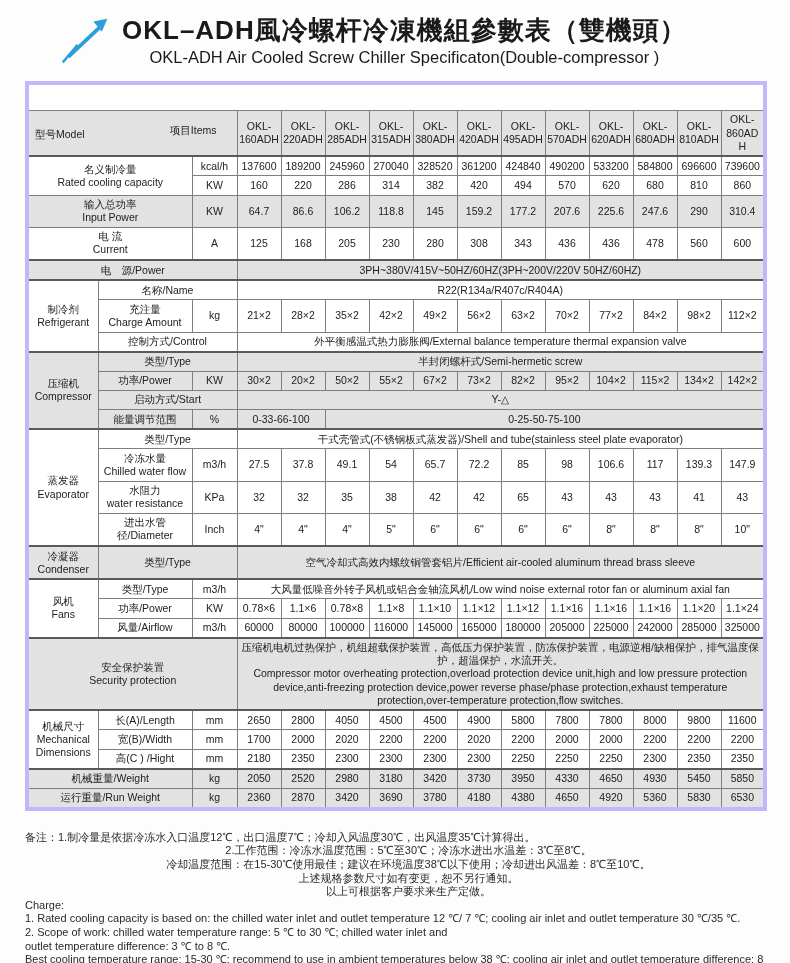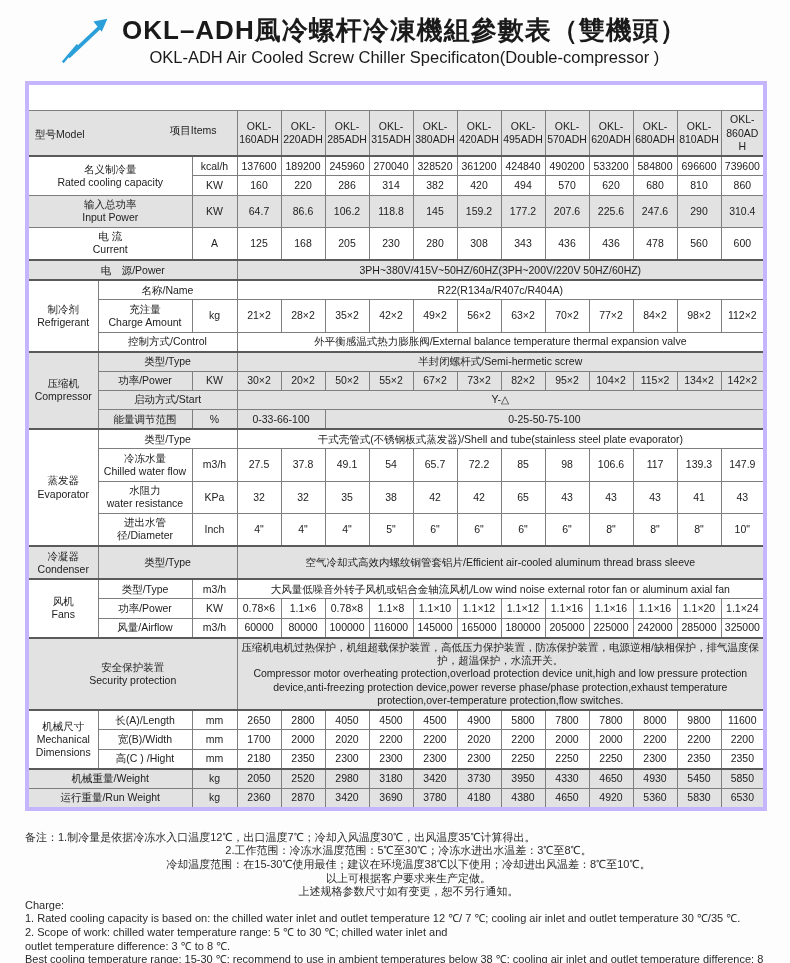--- a/index.html
+++ b/index.html
@@ -399,22 +399,22 @@
           <td>5830</td>
           <td>6530</td>
         </tr>
       </tbody>
   </table>
 
   <div class="notes">
       <div class="line">备注：1.制冷量是依据冷冻水入口温度12℃，出口温度7℃；冷却入风温度30℃，出风温度35℃计算得出。</div>
       <div class="line ind">2.工作范围：冷冻水温度范围：5℃至30℃；冷冻水进出水温差：3℃至8℃。</div>
       <div class="line ind">冷却温度范围：在15-30℃使用最佳；建议在环境温度38℃以下使用；冷却进出风温差：8℃至10℃。</div>
+      <div class="line ind">上述规格参数尺寸如有变更，恕不另行通知。</div>
       <div class="line ind">以上可根据客户要求来生产定做。</div>
-      <div class="line ind">上述规格参数尺寸如有变更，恕不另行通知。</div>
       <div class="line">Charge:</div>
       <div class="line">1. Rated cooling capacity is based on: the chilled water inlet and outlet temperature 12 ℃/ 7 ℃; cooling air inlet and outlet temperature 30 ℃/35 ℃.</div>
       <div class="line">2. Scope of work: chilled water temperature range: 5 ℃ to 30 ℃; chilled water inlet and</div>
       <div class="line">outlet temperature difference: 3 ℃ to 8 ℃.</div>
       <div class="line">Best cooling temperature range: 15-30 ℃; recommend to use in ambient temperatures below 38 ℃; cooling air inlet and outlet temperature difference: 8 ℃ to 10 ℃.</div>
     </div>
 
 </div>
 
 </body></html>

